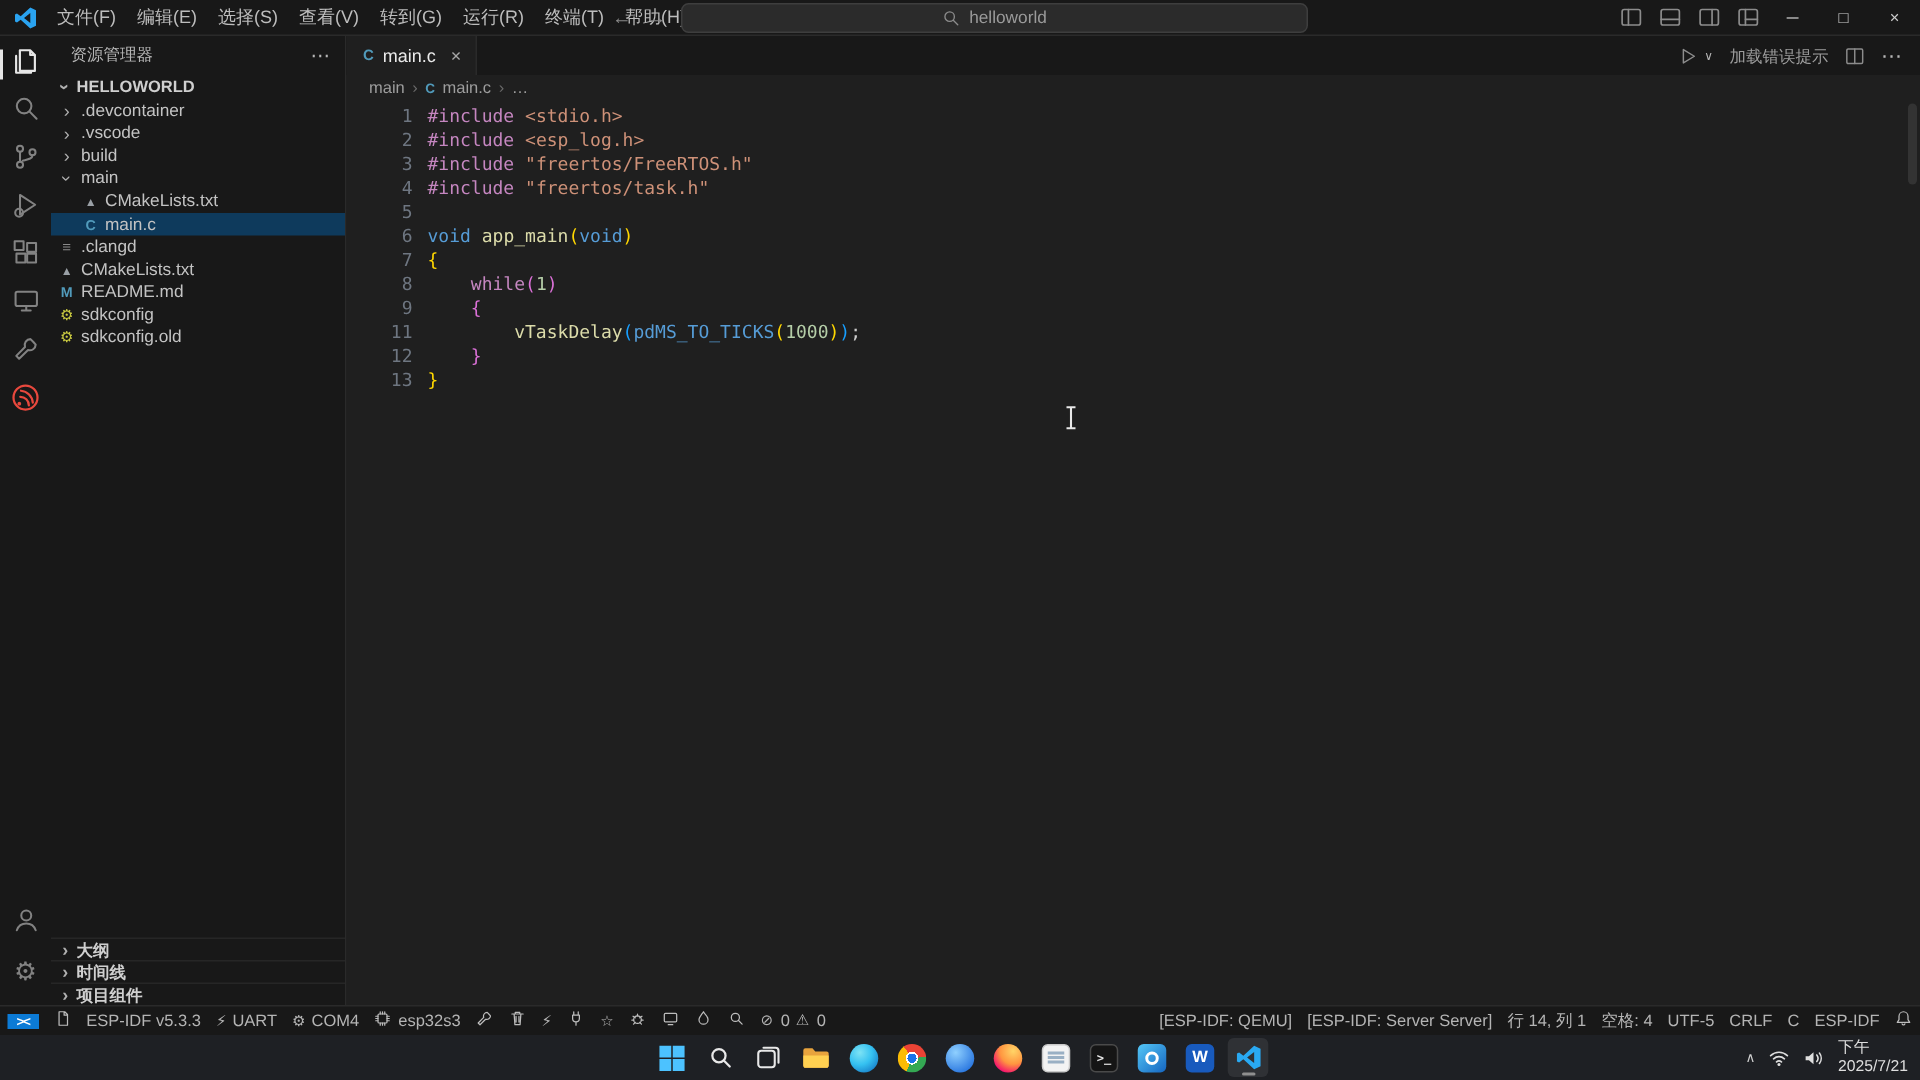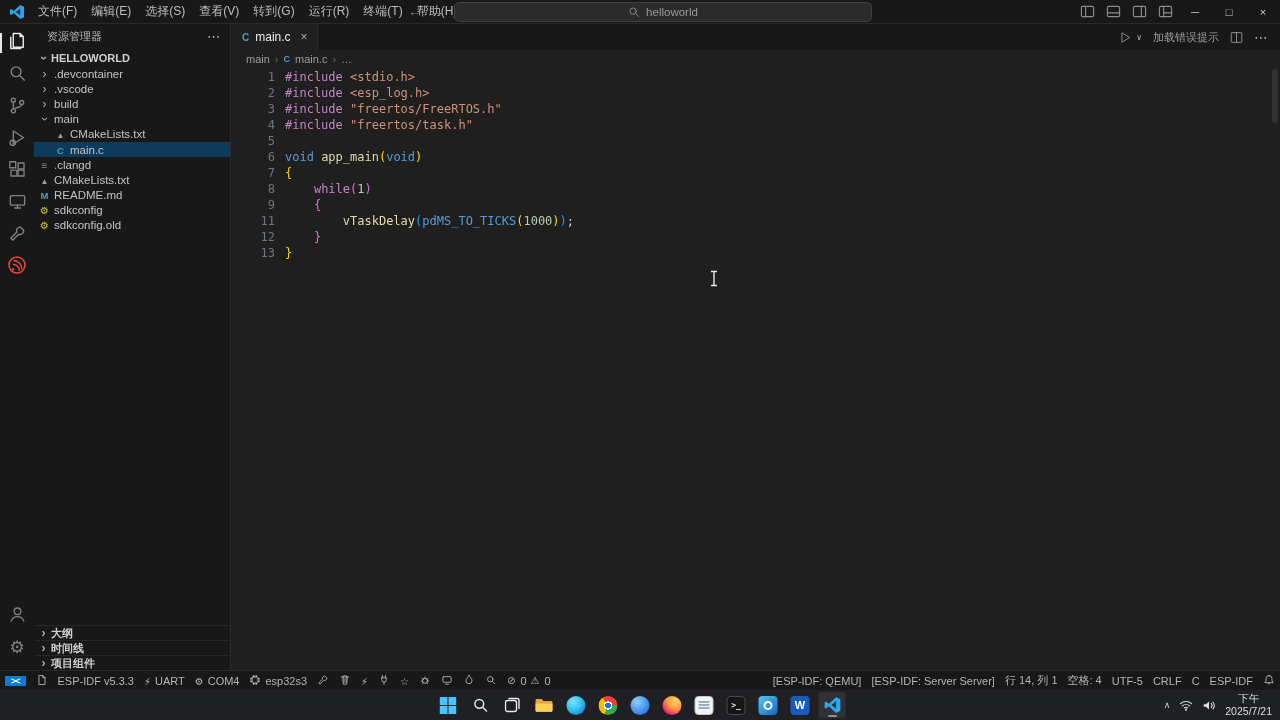--- a/index.html
+++ b/index.html
@@ -100,21 +100,21 @@
   .tk-chrome{background:radial-gradient(closest-side,#1a73e8 0 32%,#ffffff 32% 44%,rgba(0,0,0,0) 44%),conic-gradient(from -35deg,#ea4335 0 33%,#34a853 0 66%,#fbbc05 0 100%)}
   .tk-square{width:19px;height:19px;border-radius:4px;display:flex;align-items:center;justify-content:center}
   .tk-notes{background:#f3f3f3;border:1px solid #c9c9c9}
   .tk-notes i{display:block;width:11px;height:1.5px;background:#9ab0c4;box-shadow:0 3px 0 #9ab0c4,0 -3px 0 #9ab0c4}
   .tk-terminal{background:#151515;border:1px solid #4a4a4a;color:#e8e8e8;font-family:"DejaVu Sans Mono",monospace;font-size:8px;font-weight:700}
   .tk-photos{background:linear-gradient(135deg,#54c7f7,#1565c0)}
   .tk-photos i{display:block;width:9px;height:9px;border-radius:50%;border:2px solid #fff}
   .tk-word{background:#185abd;color:#fff;font-weight:700;font-size:11px}
   .tray{position:absolute;right:8px;top:0;height:100%;display:flex;align-items:center;gap:9px;font-size:10.5px;color:#dedede}
   .tray-chev{font-size:9px;color:#cfcfcf}
-  .clock{text-align:center;line-height:1.2;font-size:10.5px}
+  .clock{text-align:left;line-height:1.2;font-size:10.5px}
 </style>
 </head>
 <body>
 
 <div class="titlebar">
   <svg class="vsc-logo" viewBox="0 0 16 16">
       <path fill="#2aa3f0" d="M11.2 1 4.8 6.9 2.3 5 1 5.6v4.8L2.3 11l2.5-1.9 6.4 5.9 3.8-1.8V2.8L11.2 1zm0 3.7v6.6L7 8l4.2-3.3z"></path>
     </svg>
   <div class="menubar">
       <span class="menu-item">文件(F)</span>

